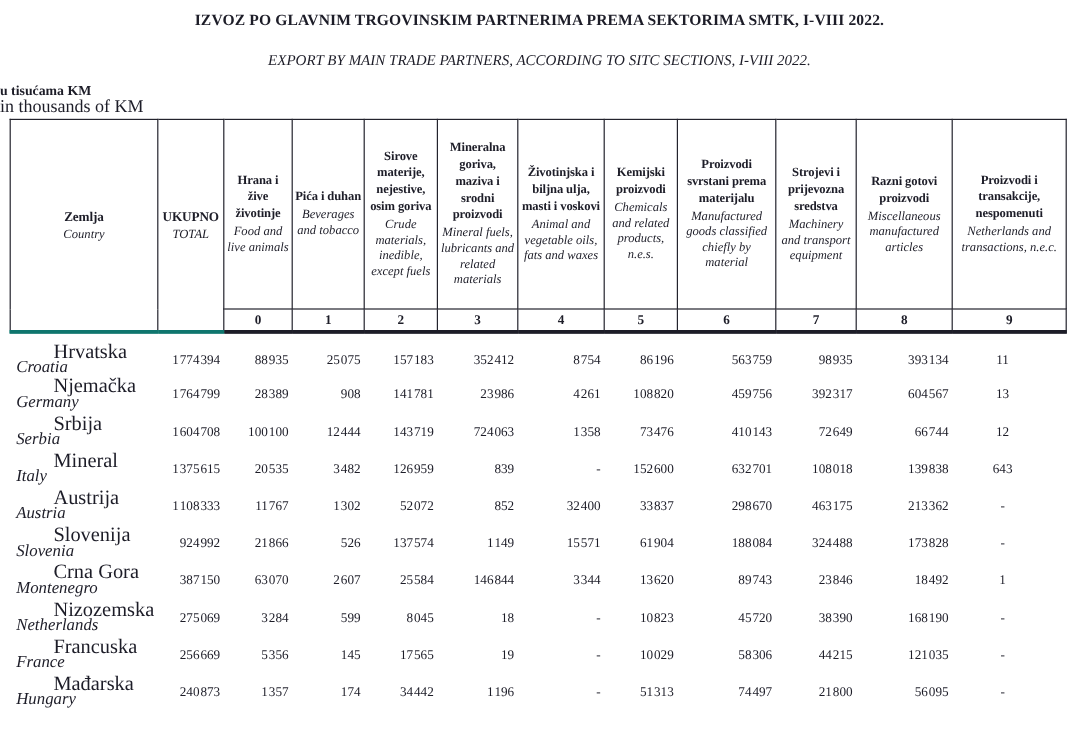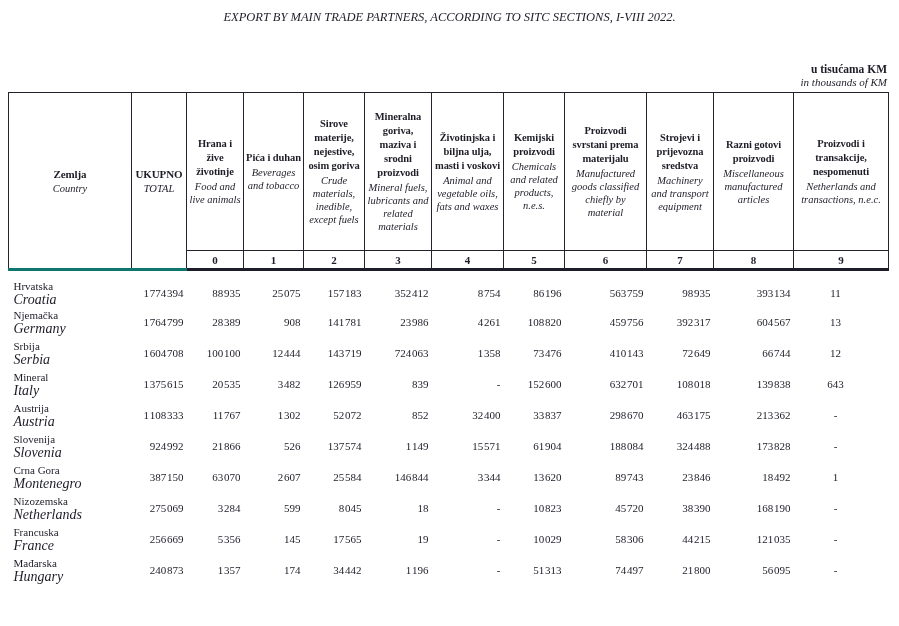--- a/index.html
+++ b/index.html
@@ -7,25 +7,25 @@
   body {
     width: 899px; height: 626px;
     font-family: "Liberation Serif", "DejaVu Serif", serif;
     color: #1d1d28;
     overflow: hidden;
   }
   .page { width: 899px; height: 626px; padding-top: 9px; position: relative; }
 
   .title-block { text-align: center; }
   .title-bs { font-weight: bold; font-size: 13px; line-height: 16px; letter-spacing: 0.1px; }
-  .title-en { font-style: italic; font-size: 12.5px; line-height: 15px; margin-top: 1px; }
-
-  .unit-note { text-align: right; margin-right: 12px; margin-top: 38px; }
+  .title-en { font-style: italic; font-size: 12.5px; line-height: 15px; margin-top: 18px; }
+
+  .unit-note { margin-right: 12px; margin-top: 12px; }
   .unit-bs { font-weight: bold; font-size: 11.5px; line-height: 13px; }
-  .unit-en { font-style: italic; font-size: 11px; line-height: 13px; }
+  .unit-en { font-size: 15px; line-height: 13px; }
 
   table.main {
     border-collapse: collapse;
     table-layout: fixed;
     width: 880px;
     margin-left: 8px;
     margin-top: 3px;
   }
   .main thead th {
     border: 1.5px solid #23232d;
@@ -40,37 +40,38 @@
   .main thead tr.head-row-2 th { border-bottom: 3px solid #1d1d28; }
 
   .h-bs { font-weight: bold; font-size: 10.5px; line-height: 14px; letter-spacing: -0.1px; }
   .h-en { font-style: italic; font-size: 10.5px; line-height: 13px; margin-top: 1px; }
   .head-country .h-bs, .head-total .h-bs { font-size: 11px; }
   .code-cell { font-weight: bold !important; font-size: 11px; }
 
   .main tbody td { border: none; vertical-align: middle; height: 31px; }
   .main tbody tr:first-child td { padding-top: 8px; }
   .country-cell { padding-left: 5px; }
-  .c-bs { font-size: 11px; line-height: 14px; }
+  .c-bs { font-size: 17px; line-height: 14px; margin-left: 31px; }
   .c-en { font-style: italic; font-size: 14px; line-height: 13px; }
   .num {
     text-align: right;
     padding-right: 3px;
     font-size: 11px;
     word-spacing: -2px;
     white-space: nowrap;
   }
   .num.last { padding-right: 11px; text-align: center; }
 </style>
 </head>
 <body>
 
 <div class="page">
 
   <div class="title-block">
+    <div class="title-bs">IZVOZ PO GLAVNIM TRGOVINSKIM PARTNERIMA PREMA SEKTORIMA SMTK, I-VIII 2022.</div>
     <div class="title-en">EXPORT BY MAIN TRADE PARTNERS, ACCORDING TO SITC SECTIONS, I-VIII 2022.</div>
   </div>
 
   <div class="unit-note">
     <div class="unit-bs">u tisućama KM</div>
     <div class="unit-en">in thousands of KM</div>
   </div>
 
   <table class="main">
     <colgroup>

